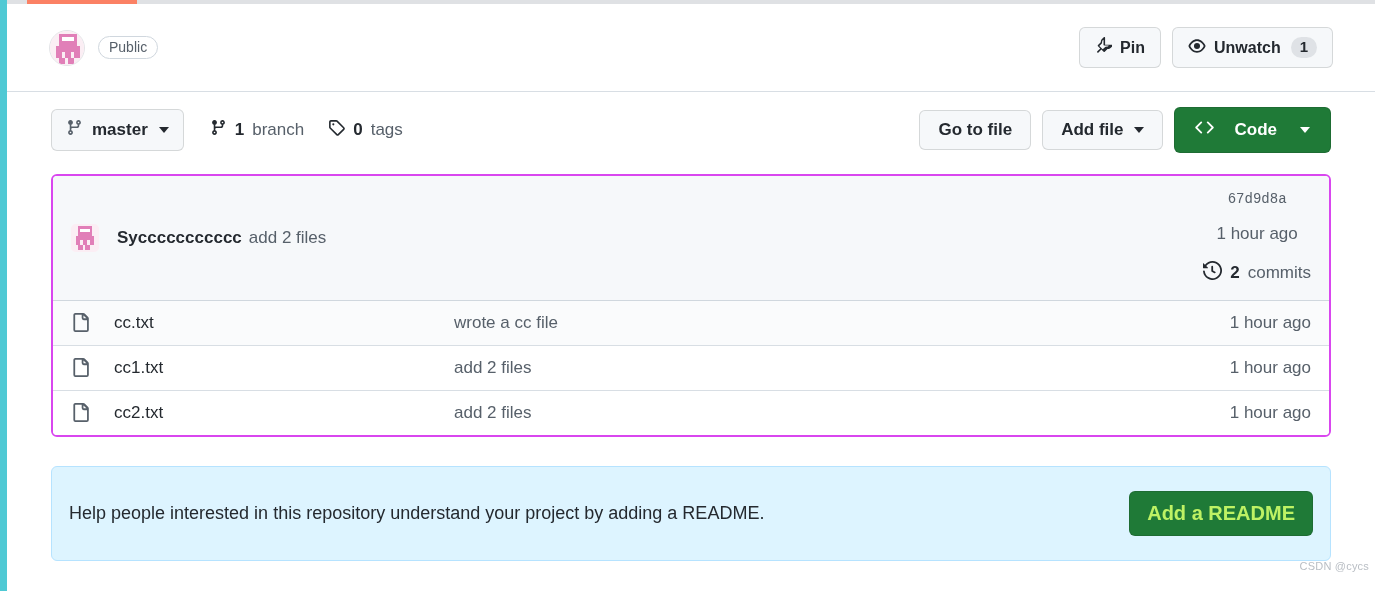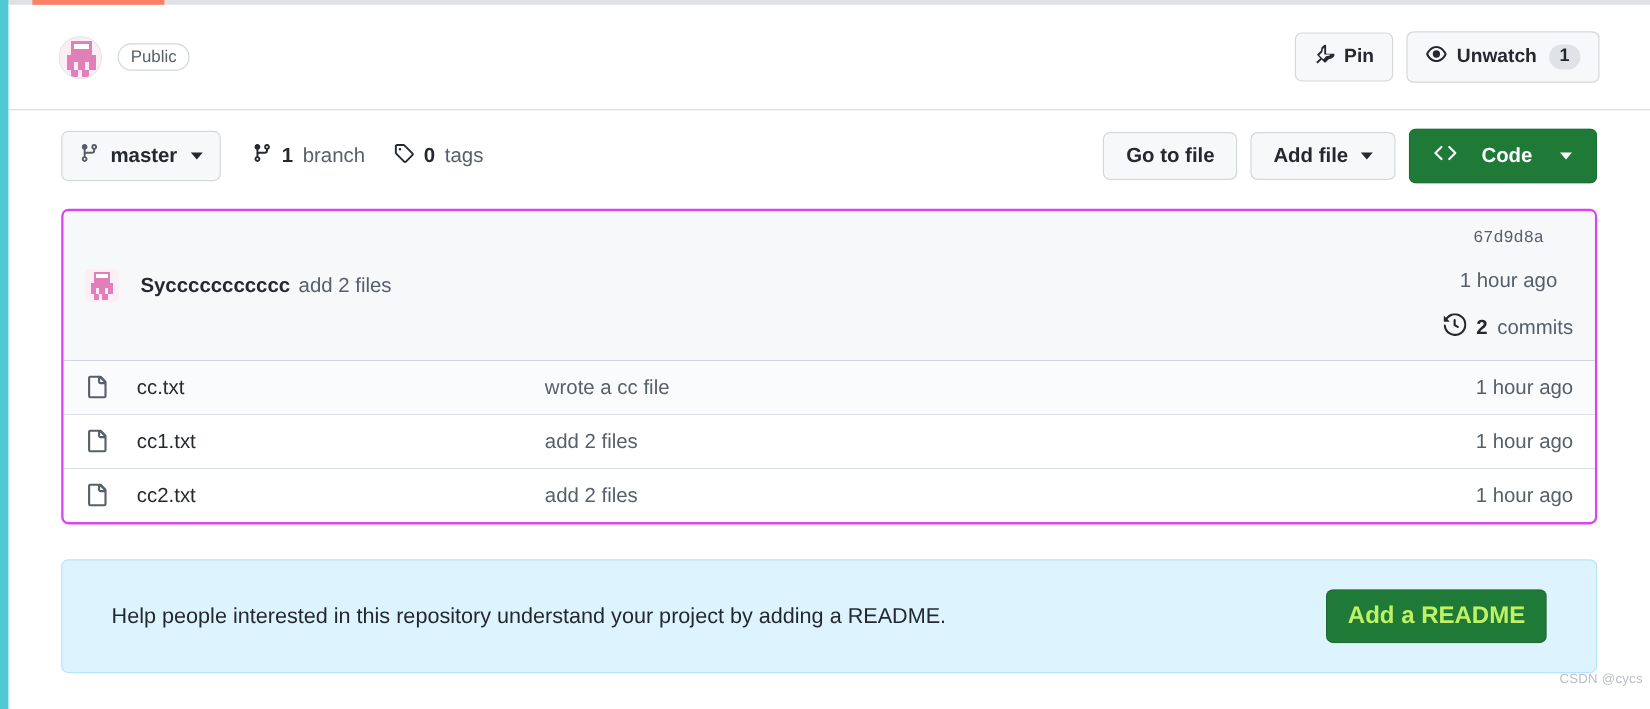--- a/index.html
+++ b/index.html
@@ -283,21 +283,21 @@
   }
 
   
   .readme-banner {
     margin-top: 29px;
     background: #ddf4ff;
     border: 1px solid #b6e3ff;
     border-radius: 6px;
     display: flex;
     align-items: center;
-    padding: 24px 41px;
+    padding: 24px 17px;
   }
   .readme-text {
     font-size: 18px;
     color: #24292f;
   }
   .btn-readme {
     margin-left: auto;
     background: #1f7a37;
     color: #bef264;
     border: 1px solid rgba(27,31,36,0.15);

